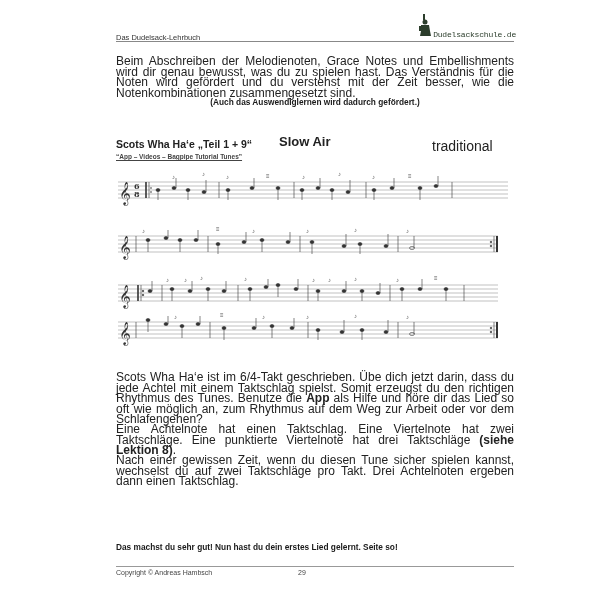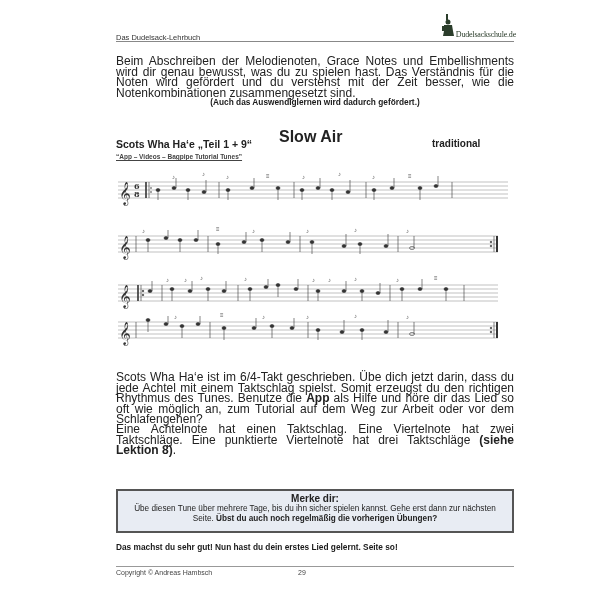--- a/index.html
+++ b/index.html
@@ -3,26 +3,26 @@
   <meta charset="utf-8">
   <style>
     html, body { margin:0; padding:0; background:#fff; }
     body { width:600px; height:600px; position:relative; overflow:hidden;
            font-family:"Liberation Sans", sans-serif; color:#1a1a1a; }
     .page { position:absolute; left:0; top:0; width:600px; height:600px; background:#fff; }
     .header { position:absolute; left:116px; top:14px; width:400px; height:28px; }
     .header-title { position:absolute; left:0; bottom:0; font-size:7.5px; color:#333; }
     .header-rule { position:absolute; left:116px; top:41px; width:398px; height:1px; background:#888; }
     .logo { position:absolute; right:0; top:0; display:flex; align-items:flex-end; }
-    .logo-text { font-size:8px; color:#2b3d2b; letter-spacing:-0.2px; font-family:Liberation Serif, serif; margin-left:1px; margin-bottom:3px; }
+    .logo-text { font-size:8px; color:#2b3d2b; letter-spacing:-0.2px; font-family:Liberation Mono, monospace; margin-left:1px; margin-bottom:3px; }
     .para { position:absolute; left:116px; width:398px; font-size:12px; line-height:10.6px; text-align:justify; color:#222; }
     .center-bold { position:absolute; left:116px; width:398px; text-align:center; font-weight:bold; font-size:8.3px; }
     .tune-title { position:absolute; left:116px; top:138px; font-weight:bold; font-size:10.5px; color:#222; }
-    .tune-type { position:absolute; left:279px; top:128px; font-weight:bold; font-size:16px; color:#222; }
-    .tune-composer { position:absolute; left:432px; top:138px; font-weight:bold; font-size:10px; color:#222; }
+    .tune-type { position:absolute; left:279px; top:134px; font-weight:bold; font-size:13px; color:#222; }
+    .tune-composer { position:absolute; left:432px; top:138px; font-weight:normal; font-size:14px; color:#222; }
     .tune-link { position:absolute; left:116px; top:153px; font-size:6.5px; font-weight:bold; text-decoration:underline; color:#444; }
     .staff { position:absolute; left:116px; width:400px; height:40px; }
     .staff svg { position:absolute; left:0; top:0; }
     .merke { position:absolute; left:116px; top:489px; width:366px; height:40px; border:2px solid #555;
              background:#e8ecf3; text-align:center; padding:0 14px; }
     .merke-title { font-weight:bold; font-size:10px; margin-top:2px; color:#222; }
     .merke-body { font-size:8.2px; line-height:10px; color:#222; }
     .footer-bold { position:absolute; left:116px; top:542px; font-weight:bold; font-size:8.3px; }
     .footer-rule { position:absolute; left:116px; top:566px; width:398px; height:1px; background:#999; }
     .footer-copy { position:absolute; left:116px; top:569px; font-size:7px; color:#444; }
@@ -297,28 +297,25 @@
           <text x="58" y="9">♪</text>
           <text x="104" y="7">≡</text>
           <text x="146" y="9">♪</text>
           <text x="190" y="9">♪</text>
           <text x="238" y="8">♪</text>
           <text x="290" y="9">♪</text>
         </g>
     </svg>
   </div>
 
-  <div class="para" style="top:372px;"><span>Scots Wha Ha‘e ist im 6/4-Takt geschrieben. Übe dich jetzt darin, dass du jede Achtel mit einem Taktschlag spielst. Somit erzeugst du den richtigen Rhythmus des Tunes. Benutze die </span><b>App</b><span> als Hilfe und höre dir das Lied so oft wie möglich an, zum Tutorial auf dem Weg zur Arbeit oder vor dem Schlafengehen?</span></div>
+  <div class="para" style="top:372px;"><span>Scots Wha Ha‘e ist im 6/4-Takt geschrieben. Übe dich jetzt darin, dass du jede Achtel mit einem Taktschlag spielst. Somit erzeugst du den richtigen Rhythmus des Tunes. Benutze die </span><b>App</b><span> als Hilfe und höre dir das Lied so oft wie möglich an, zum Rhythmus auf dem Weg zur Arbeit oder vor dem Schlafengehen?</span></div>
 
   <div class="para" style="top:424px;"><span>Eine Achtelnote hat einen Taktschlag. Eine Viertelnote hat zwei Taktschläge. Eine punktierte Viertelnote hat drei Taktschläge </span><b>(siehe Lektion 8)</b><span>.</span></div>
 
-
-  <div class="merke">
-    <div class="merke-title">Merke dir:</div>
-    <div class="merke-body"><span>Übe diesen Tune über mehrere Tage, bis du ihn sicher spielen kannst. Gehe erst dann zur nächsten Seite. </span><b>Übst du auch noch regelmäßig die vorherigen Übungen?</b></div>
-  </div>
+  <div class="para" style="top:455px;">Nach einer gewissen Zeit, wenn du diesen Tune sicher spielen kannst, wechselst du auf zwei Taktschläge pro Takt. Drei Achtelnoten ergeben dann einen Taktschlag.</div>
+
 
   <div class="footer-bold">Das machst du sehr gut! Nun hast du dein erstes Lied gelernt. Seite so!</div>
 
   <div class="footer-rule"></div>
   <div class="footer-copy">Copyright © Andreas Hambsch</div>
   <div class="footer-page">29</div>
 </div>
 
 </body></html>

